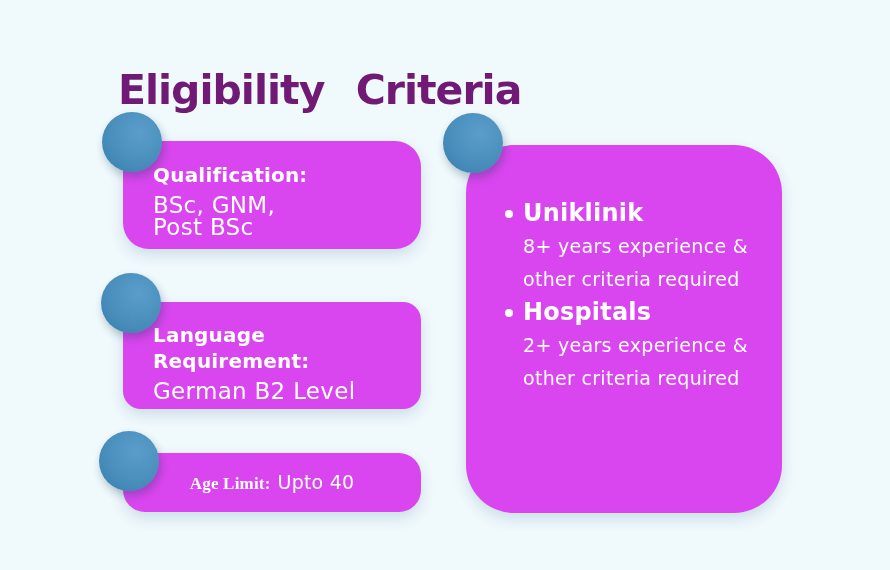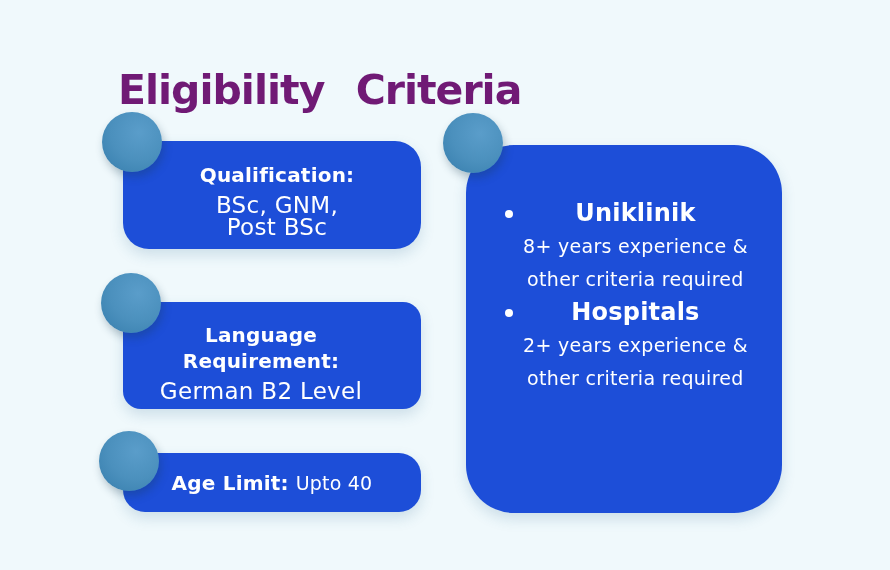--- a/index.html
+++ b/index.html
@@ -21,25 +21,24 @@
     font-size: 41px;
     font-weight: bold;
     letter-spacing: -1px;
     word-spacing: 18px;
     color: #701a75;
     margin-top: 20px;
   }
 
   .card {
     position: absolute;
-    background: #1d4ed8;
+    background: #d946ef;
     color: #ffffff;
     z-index: 1;
     box-shadow: 0 6px 14px rgba(45, 108, 143, 0.18);
-    text-align: center;
   }
 
   .card-qualification {
     left: 123px; top: 141px;
     width: 298px; height: 108px;
     border-radius: 26px;
     padding: 21px 20px 0 30px;
   }
   .card-language {
     left: 123px; top: 302px;
@@ -62,21 +61,21 @@
     line-height: 26px;
     letter-spacing: 0.2px;
     margin-bottom: 6px;
   }
   .card-line {
     font-size: 23px;
     line-height: 22px;
     letter-spacing: 0.3px;
   }
   .card-inline { font-size: 19px; letter-spacing: 0.2px; white-space: nowrap; }
-  .card-inline .bold-part { font-weight: bold; font-size: 20px; margin-right: 7px; }
+  .card-inline .bold-part { font-weight: bold; font-size: 17px; margin-right: 7px; font-family: Liberation Serif, serif; }
 
   .card-employers {
     left: 466px; top: 145px;
     width: 316px; height: 368px;
     border-radius: 48px;
     padding: 52px 14px 0 39px;
   }
 
   .bullet-item { display: flex; align-items: flex-start; }
   .dot {

